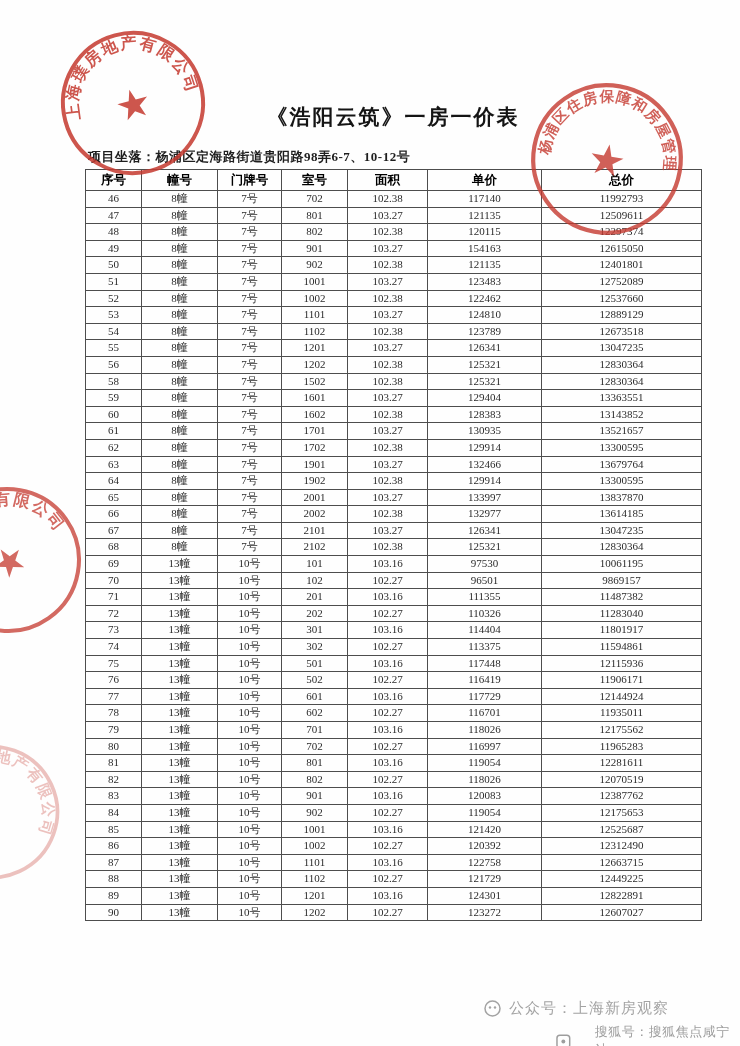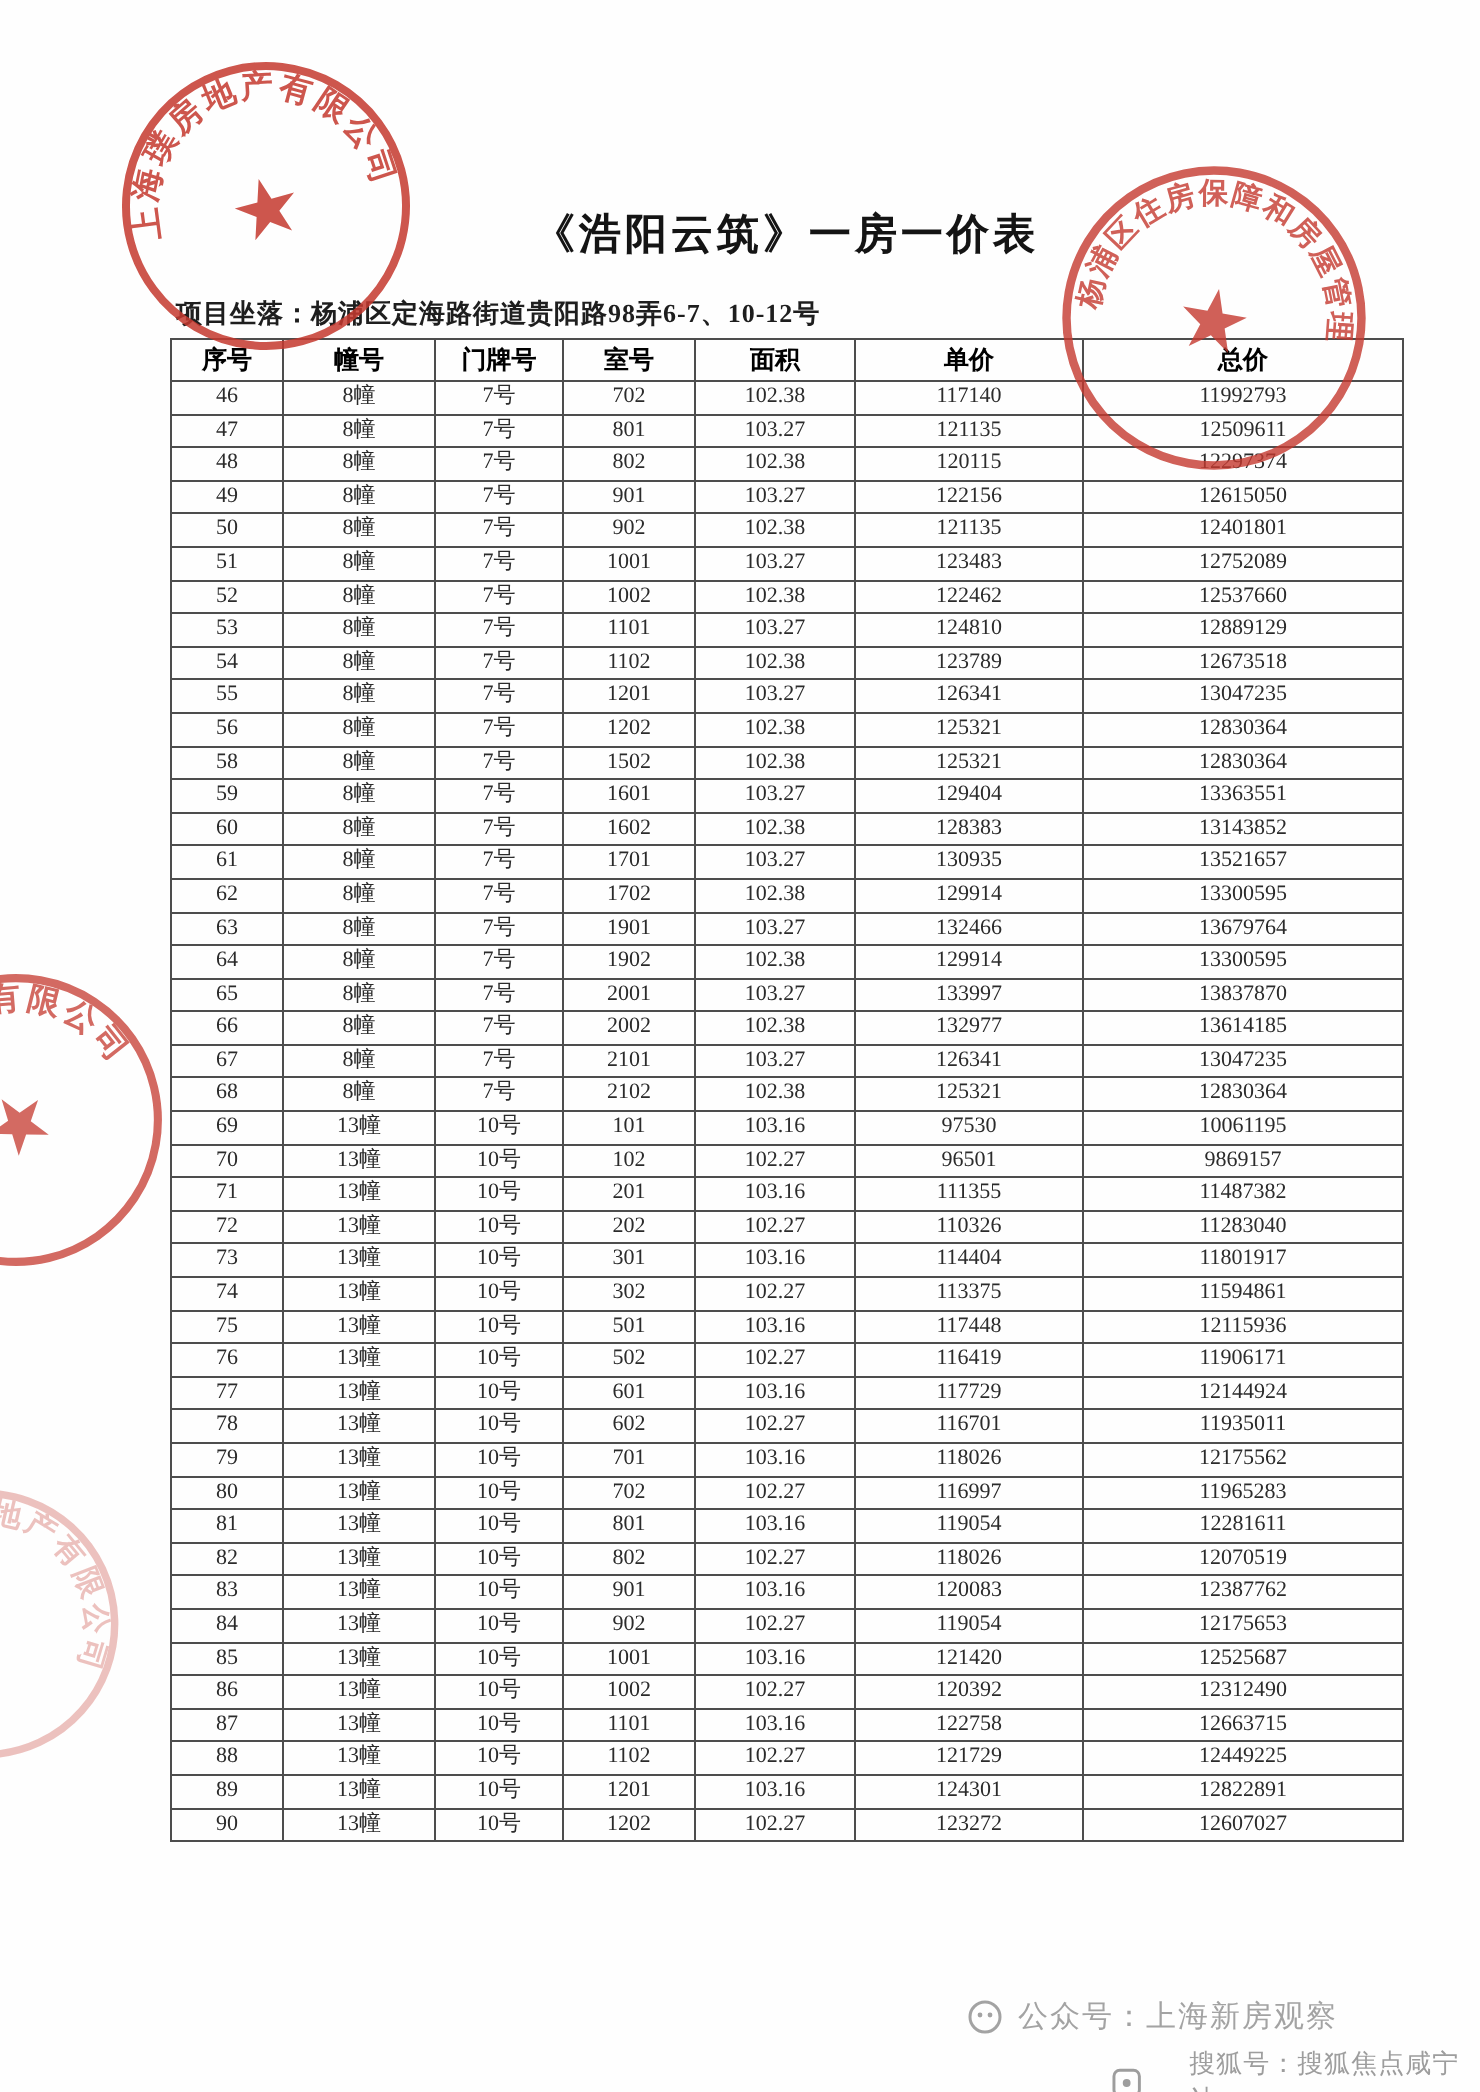--- a/index.html
+++ b/index.html
@@ -113,21 +113,21 @@
           <td>102.38</td>
           <td>120115</td>
           <td>12297374</td>
         </tr>
         <tr>
           <td>49</td>
           <td>8幢</td>
           <td>7号</td>
           <td>901</td>
           <td>103.27</td>
-          <td>122156</td>
+          <td>154163</td>
           <td>12615050</td>
         </tr>
         <tr>
           <td>50</td>
           <td>8幢</td>
           <td>7号</td>
           <td>902</td>
           <td>102.38</td>
           <td>121135</td>
           <td>12401801</td>

